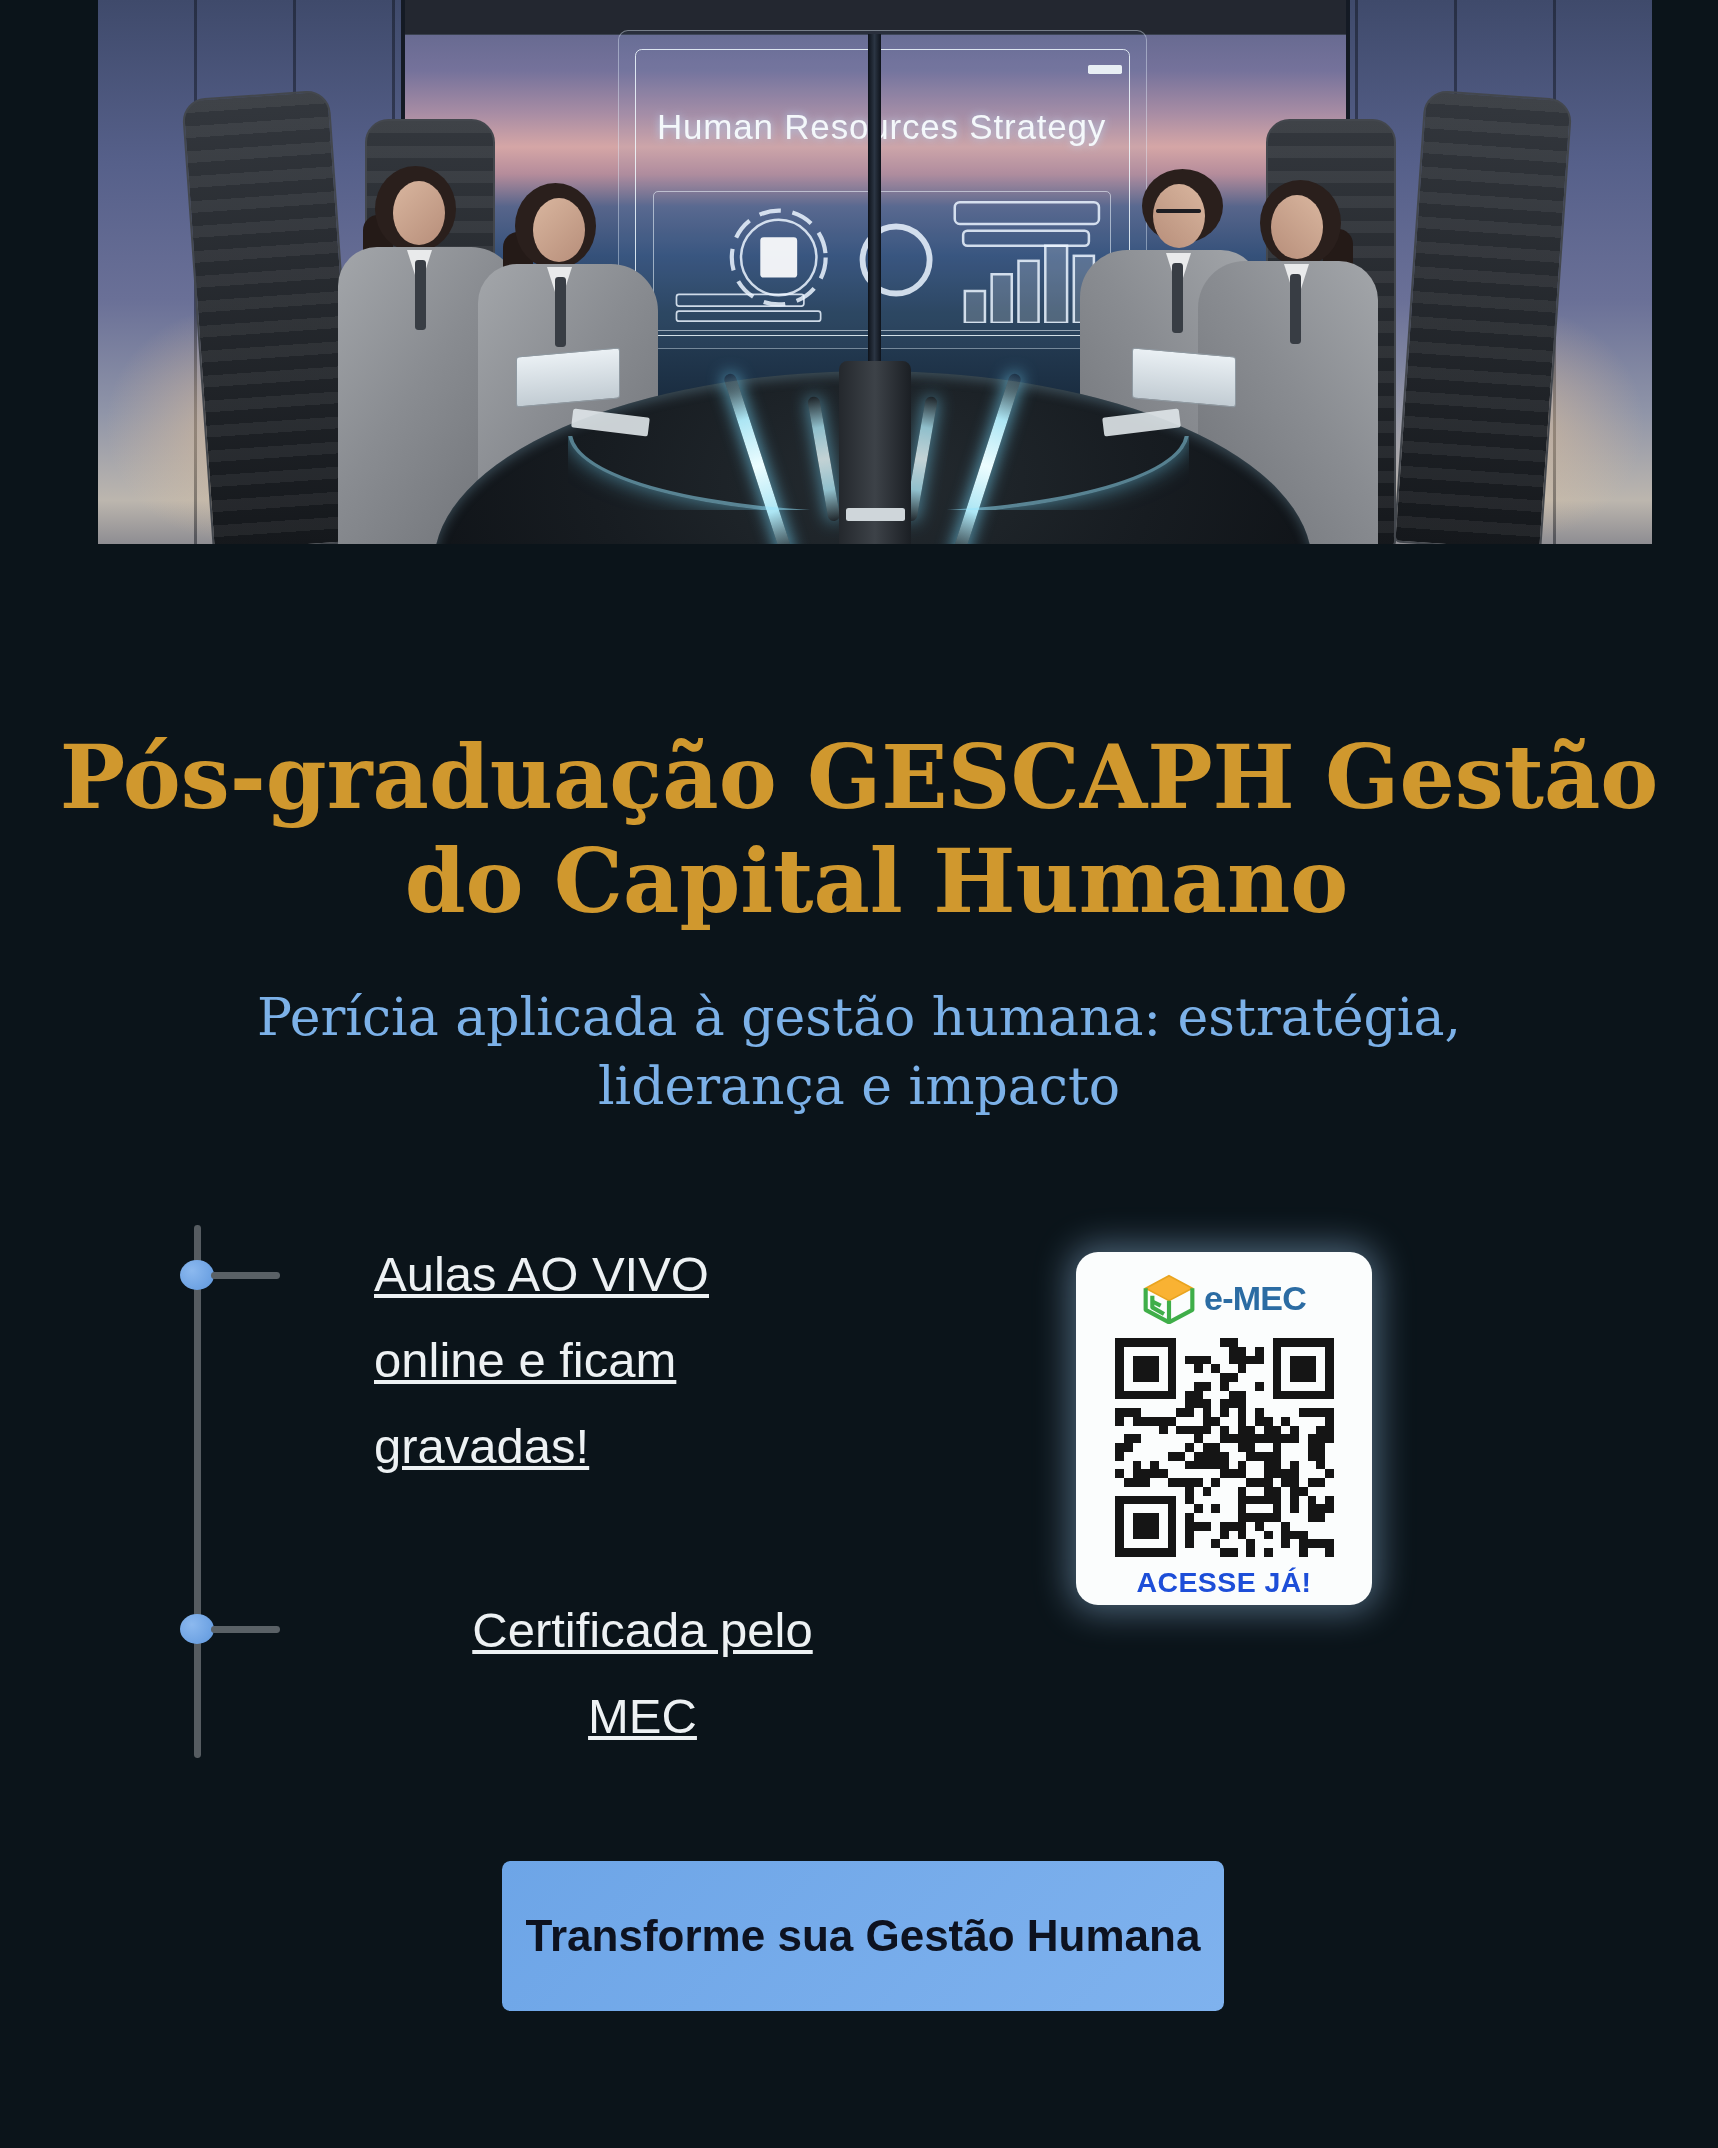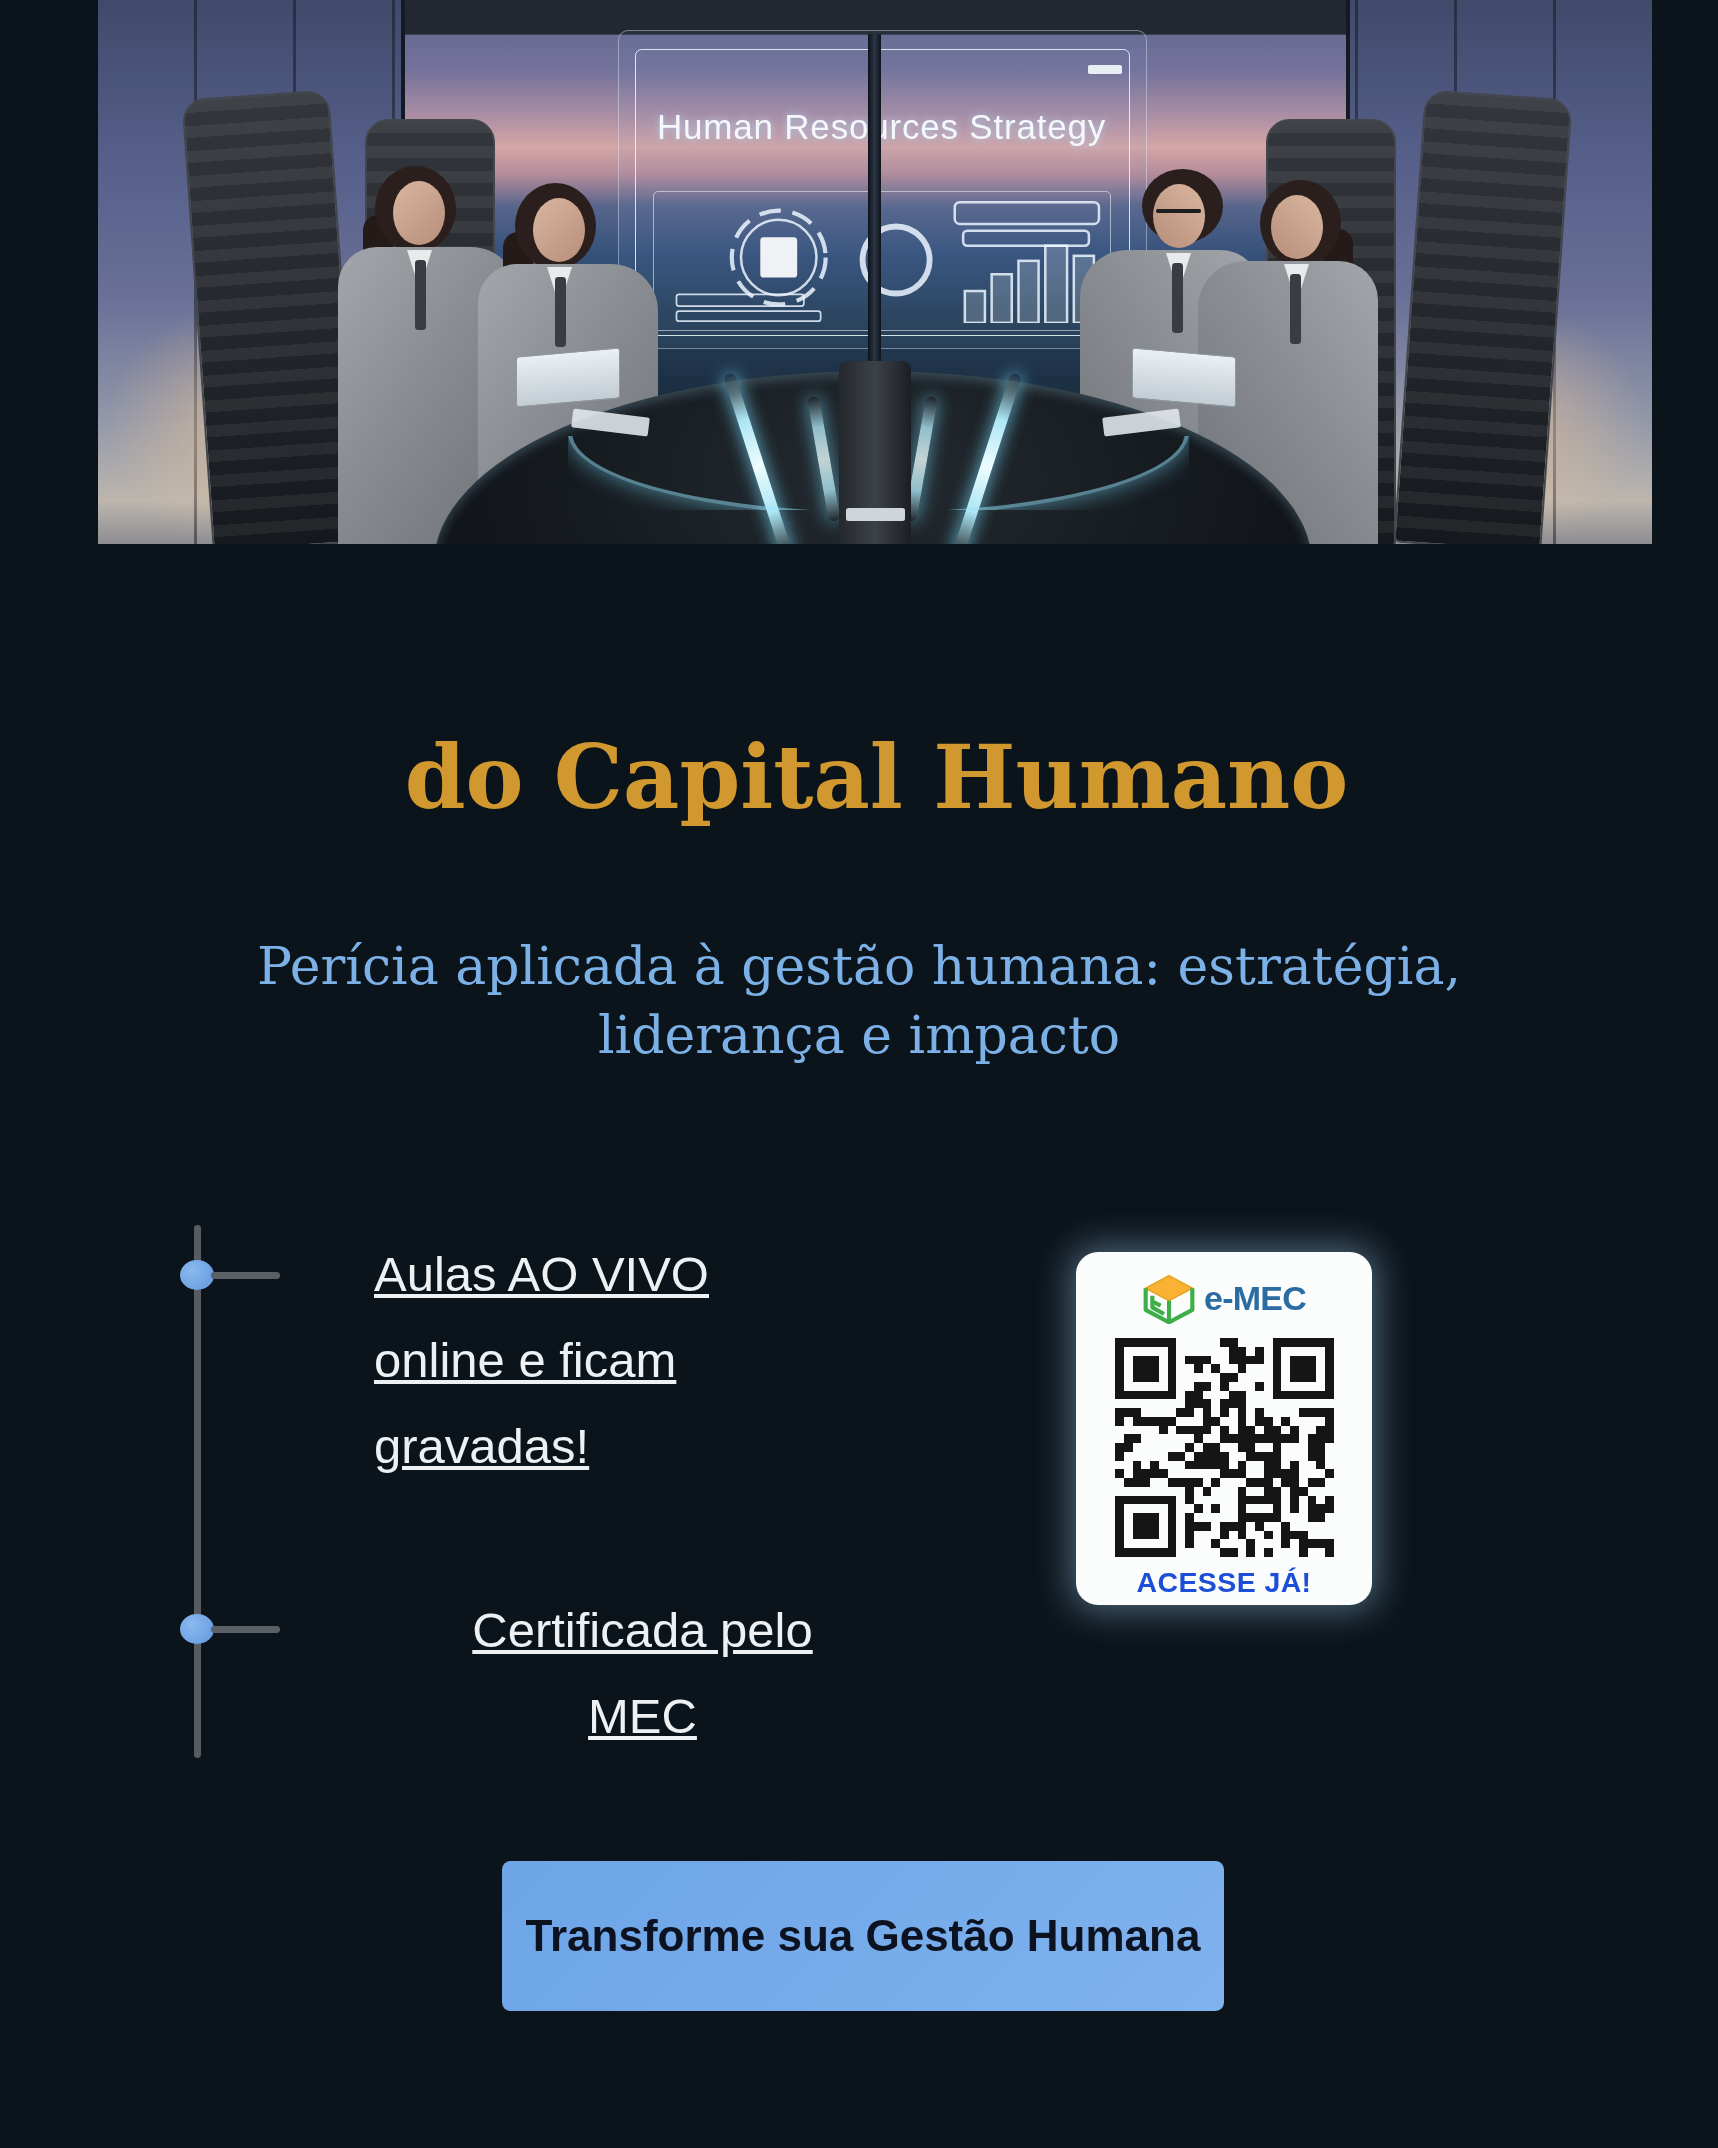--- a/index.html
+++ b/index.html
@@ -66,21 +66,21 @@
   .column{left:741px;top:361px;width:72px;height:183px;border-radius:8.4px 8.4px 0 0;
           background:linear-gradient(90deg,#24282d,#3d4248,#1b1f24);}
   .kb{left:748px;top:508px;width:59px;height:13.4px;background:#cfd6da;border-radius:2.5px;}
   .lap-screen{width:102px;height:49px;background:linear-gradient(#eaf0f4,#c2ccd3);
               border-radius:3.4px;border:1.7px solid #8f99a1;}
   .paper{width:77px;height:18.5px;background:#dfe5e9;border-radius:2.5px;opacity:.9;}
 
   
   .title{left:0;top:726px;width:1718px;text-align:center;color:#d0982e;
          font-family:"DejaVu Serif",serif;font-weight:700;font-size:87px;line-height:104px;}
-  .subtitle{left:0;top:932px;width:1718px;text-align:center;color:#7cb1e8;
+  .subtitle{left:0;top:983px;width:1718px;text-align:center;color:#7cb1e8;
             font-family:"DejaVu Serif",serif;font-weight:500;font-size:52px;line-height:69px;}
 
   .tl-line{left:194px;top:1225px;width:6.7px;height:533px;background:#565c61;border-radius:3.4px;}
   .tl-dot{width:34px;height:30px;border-radius:50%;
           background:radial-gradient(circle at 35% 35%,#8cb9ef,#5e97dd);}
   .tl-conn{width:69px;height:6.7px;background:#5a6166;border-radius:3.4px;}
   .feat{left:374px;width:537px;color:#edf1f3;font-size:49px;line-height:86px;font-weight:400;text-decoration:underline;}
 
   
   .qr-card{left:1076px;top:1252px;width:296px;height:353px;background:#fbfdfd;border-radius:22px;
@@ -186,20 +186,21 @@
   <div class="abs column"></div>
   <div class="abs kb"></div>
 
   <div class="abs lap-screen" style="left:418px;top:352px;transform:skewY(-5deg);"></div>
   <div class="abs lap-screen" style="left:1034px;top:352px;transform:skewY(5deg);"></div>
   <div class="abs paper" style="left:474px;top:413px;transform:rotate(7deg);"></div>
   <div class="abs paper" style="left:1005px;top:413px;transform:rotate(-7deg);"></div>
 </div>
 
 <h1 class="abs title" style="margin:0;">
+  <span style="display:block;">Pós-graduação GESCAPH Gestão</span>
   <span style="display:block;margin-left:35px;">do Capital Humano</span>
 </h1>
 <h2 class="abs subtitle" style="margin:0;">
   <span style="display:block;">Perícia aplicada à gestão humana: estratégia,</span>
   <span style="display:block;">liderança e impacto</span>
 </h2>
 
 <div class="abs tl-line"></div>
 
 <div class="abs tl-dot" style="left:180px;top:1260px;"></div>

